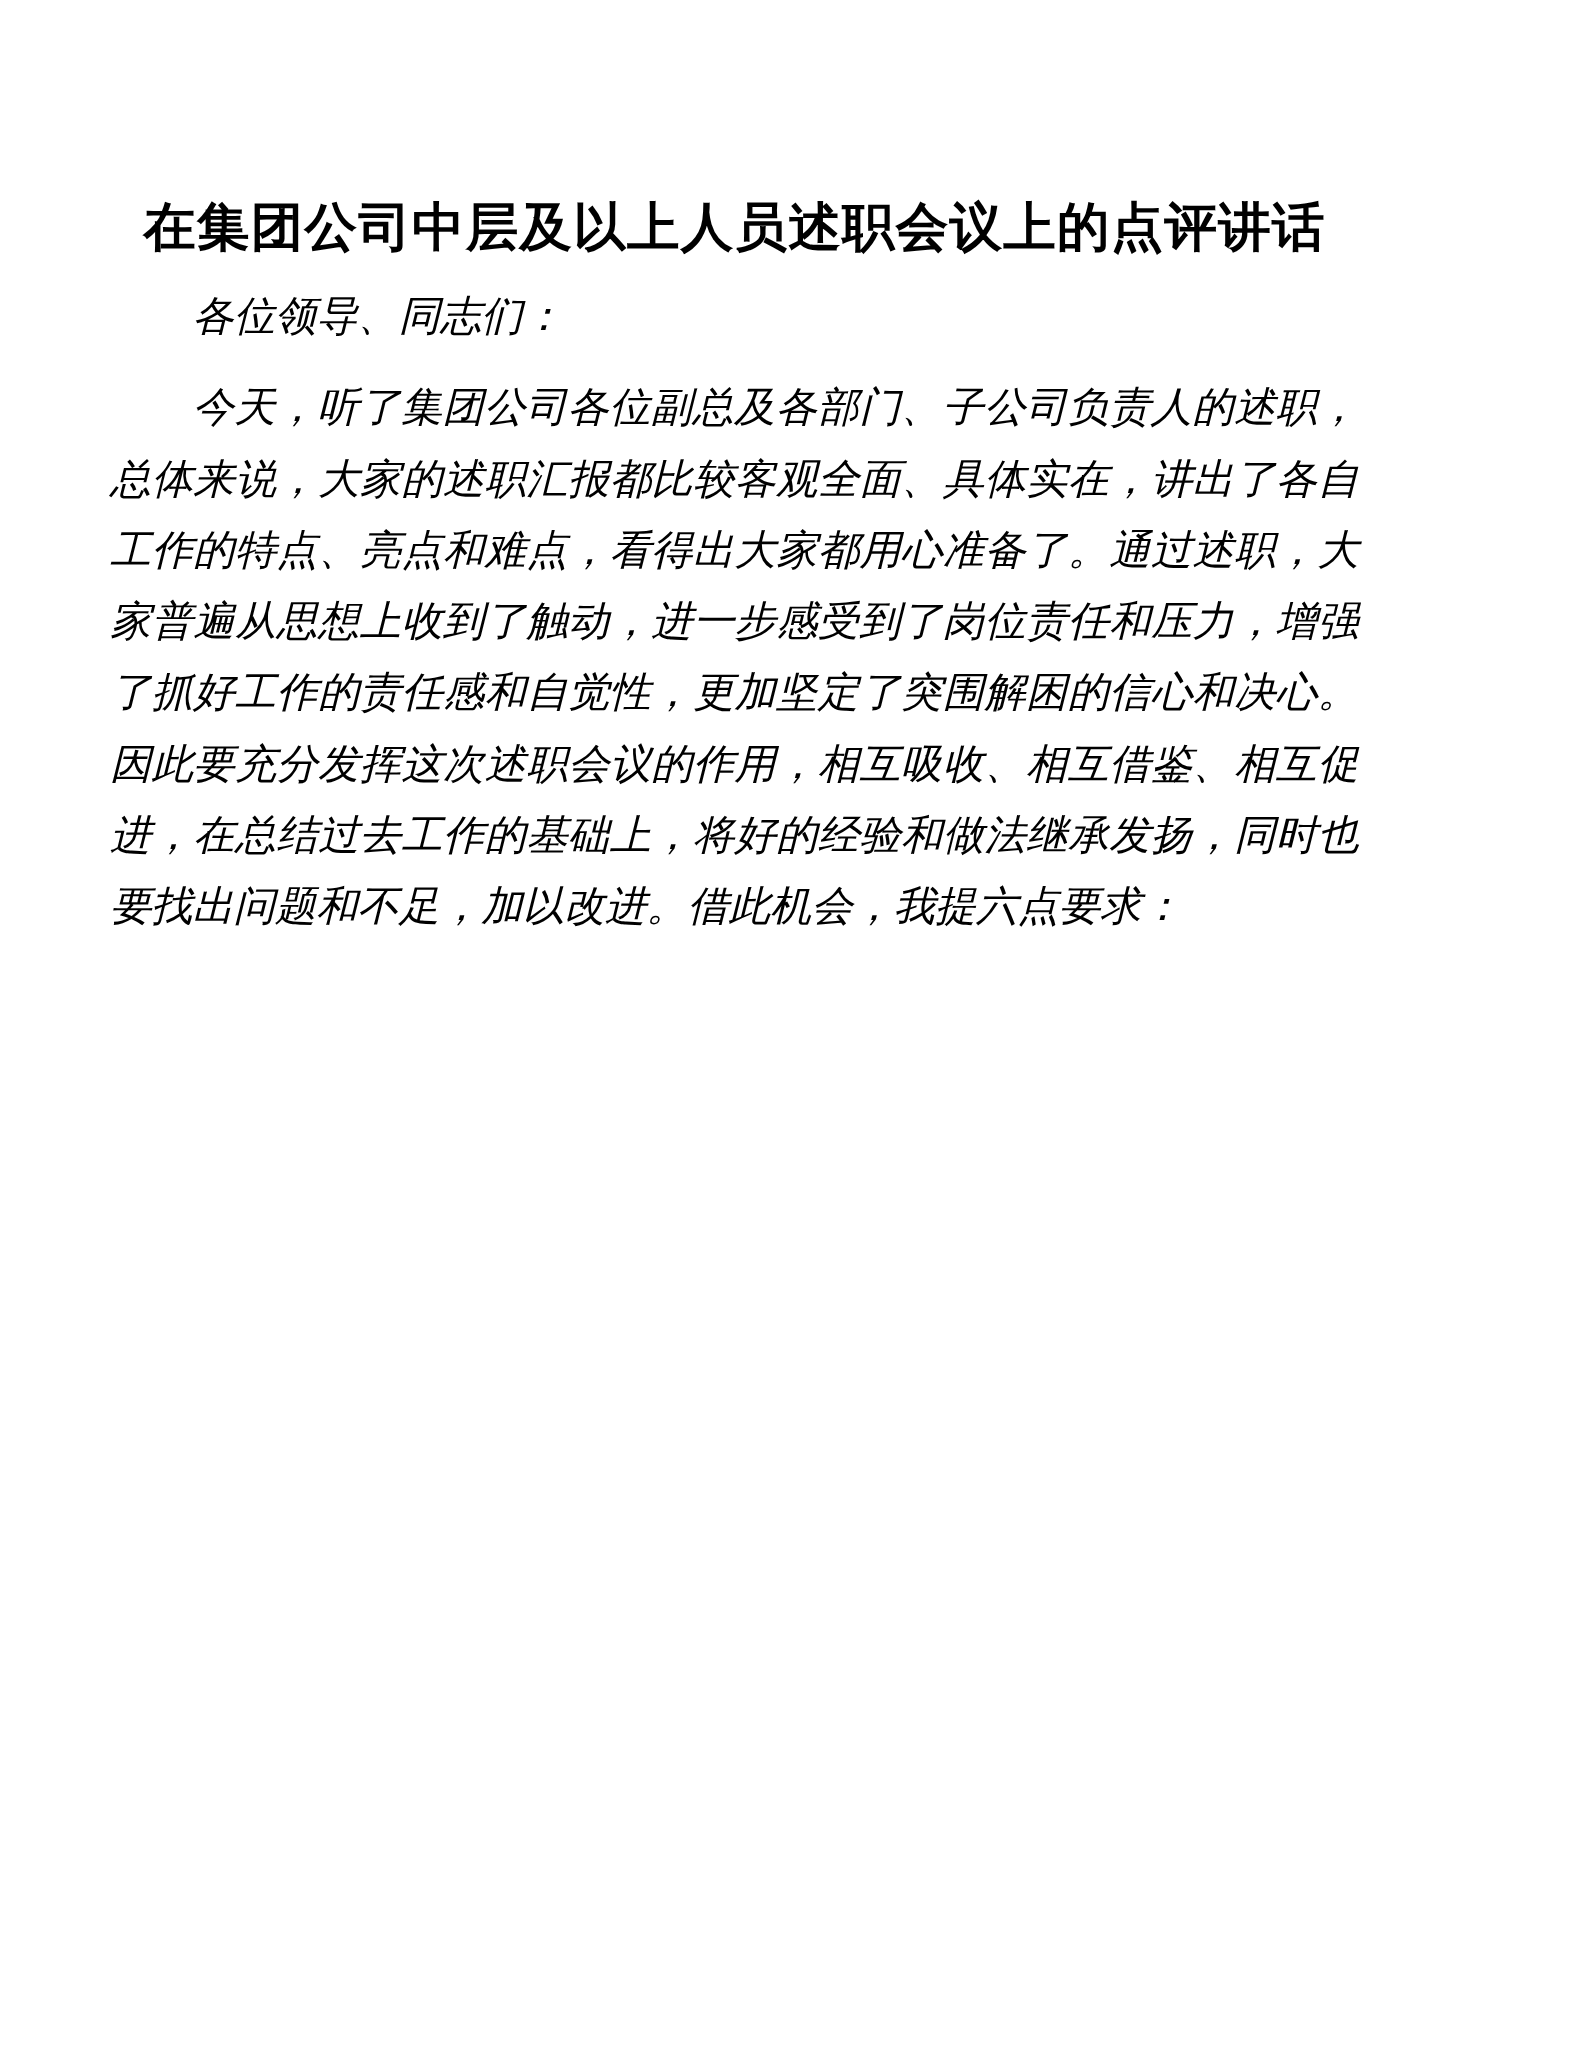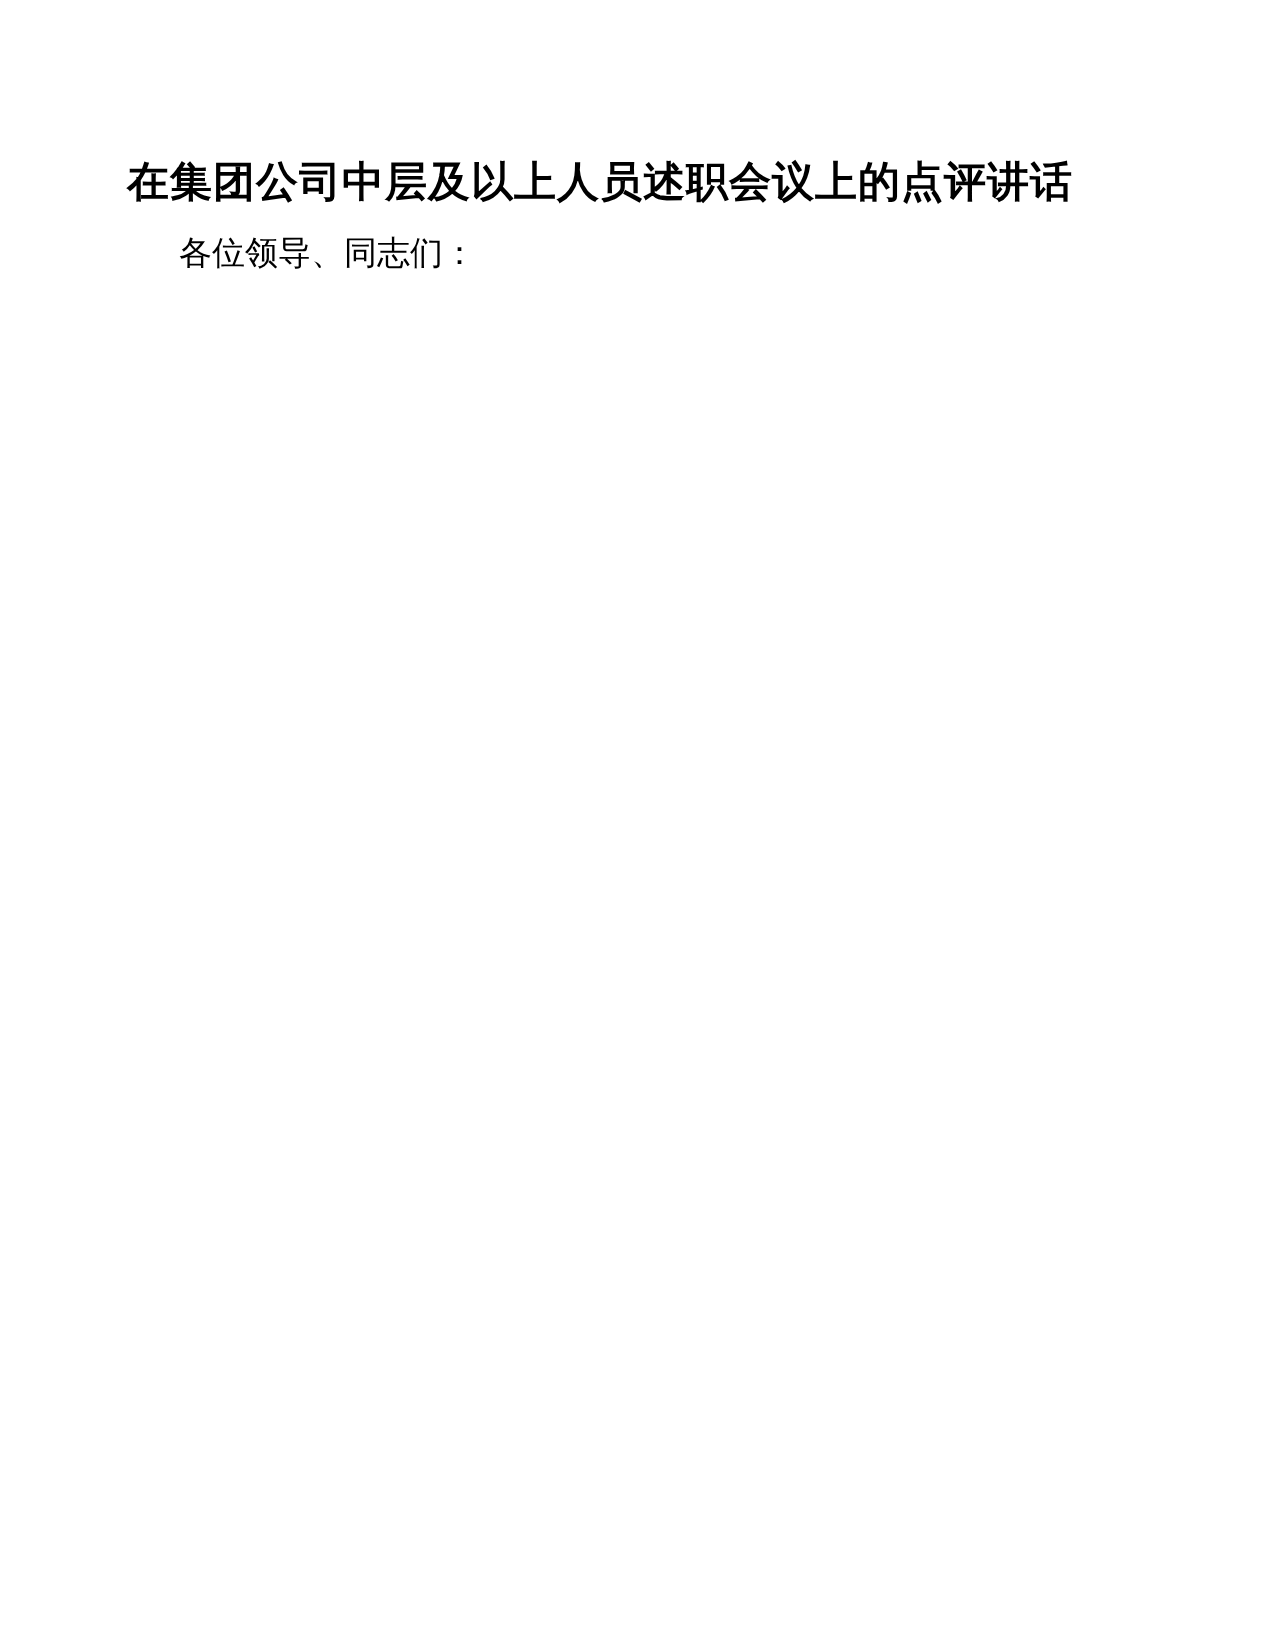--- a/index.html
+++ b/index.html
@@ -7,44 +7,46 @@
     padding: 0;
     background: #ffffff;
   }
   .page {
     position: relative;
     width: 1275px;
     height: 1650px;
     box-sizing: border-box;
     background: #ffffff;
     color: #000000;
-    padding: 152px 188px 0 113px;
+    padding: 152px 188px 0 88px;
     overflow: hidden;
     font-family: "Liberation Sans", sans-serif;
   }
   .doc-title {
     margin: 0 0 12px 0;
     font-size: 42px;
     font-weight: 700;
     line-height: 60px;
     text-align: center;
     letter-spacing: 1px;
   }
   .doc-para {
     margin: 0 0 16px 0;
     font-size: 33px;
     line-height: 57px;
     text-align: justify;
     text-justify: inter-ideograph;
     text-indent: 2em;
     word-break: break-all;
+    font-style: italic;
   }
 </style>
 </head>
 <body>
 
 <div class="page">
   <h1 class="doc-title">在集团公司中层及以上人员述职会议上的点评讲话</h1>
 
   <p class="doc-para">各位领导、同志们：</p>
 
+  <p class="doc-para">今天，听了集团公司各位副总及各部门、子公司负责人的述职，总体来说，大家的述职汇报都比较客观全面、具体实在，讲出了各自工作的特点、亮点和难点，看得出大家都用心准备了。通过述职，大家普遍从思想上收到了触动，进一步感受到了岗位责任和压力，增强了抓好工作的责任感和自觉性，更加坚定了突围解困的信心和决心。因此要充分发挥这次述职会议的作用，相互吸收、相互借鉴、相互促进，在总结过去工作的基础上，将好的经验和做法继承发扬，同时也要找出问题和不足，加以改进。借此机会，我提六点要求：</p>
 
 </div>
 
 </body></html>

